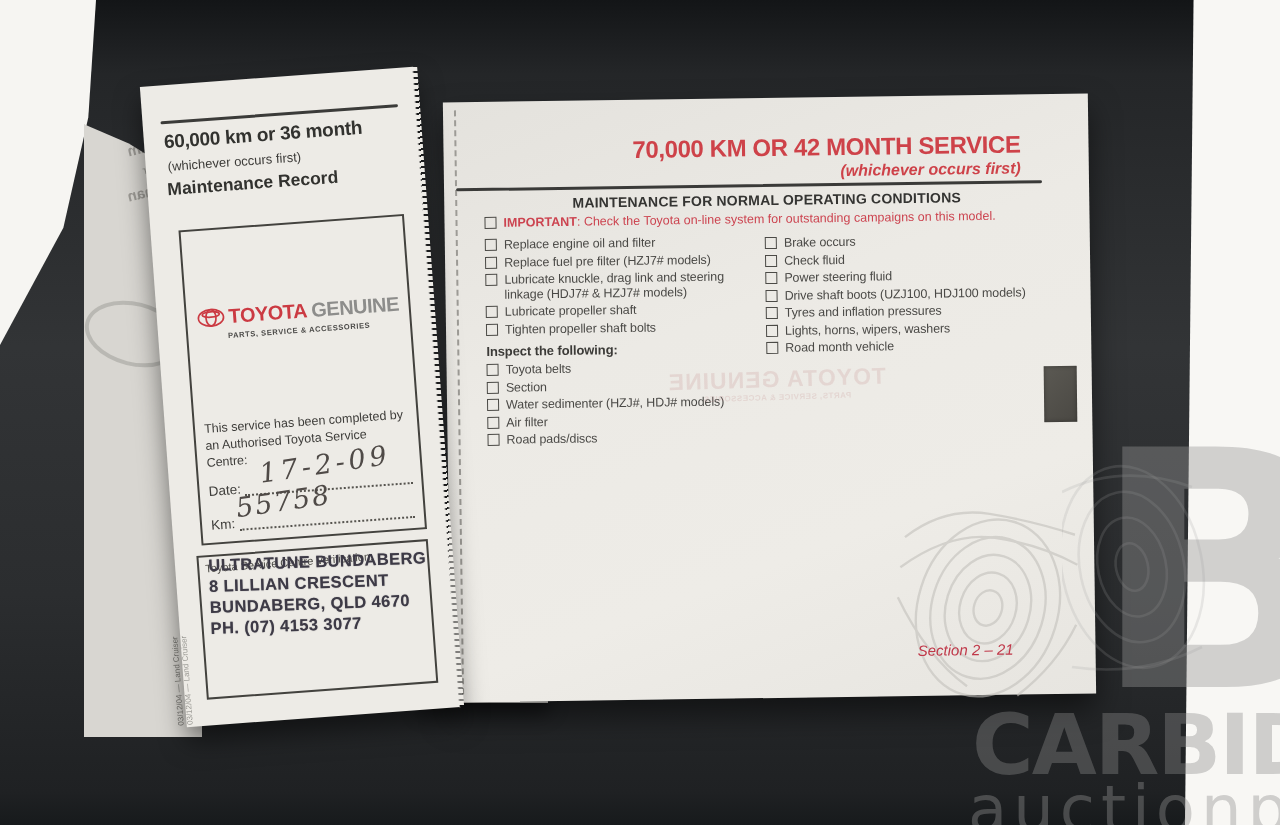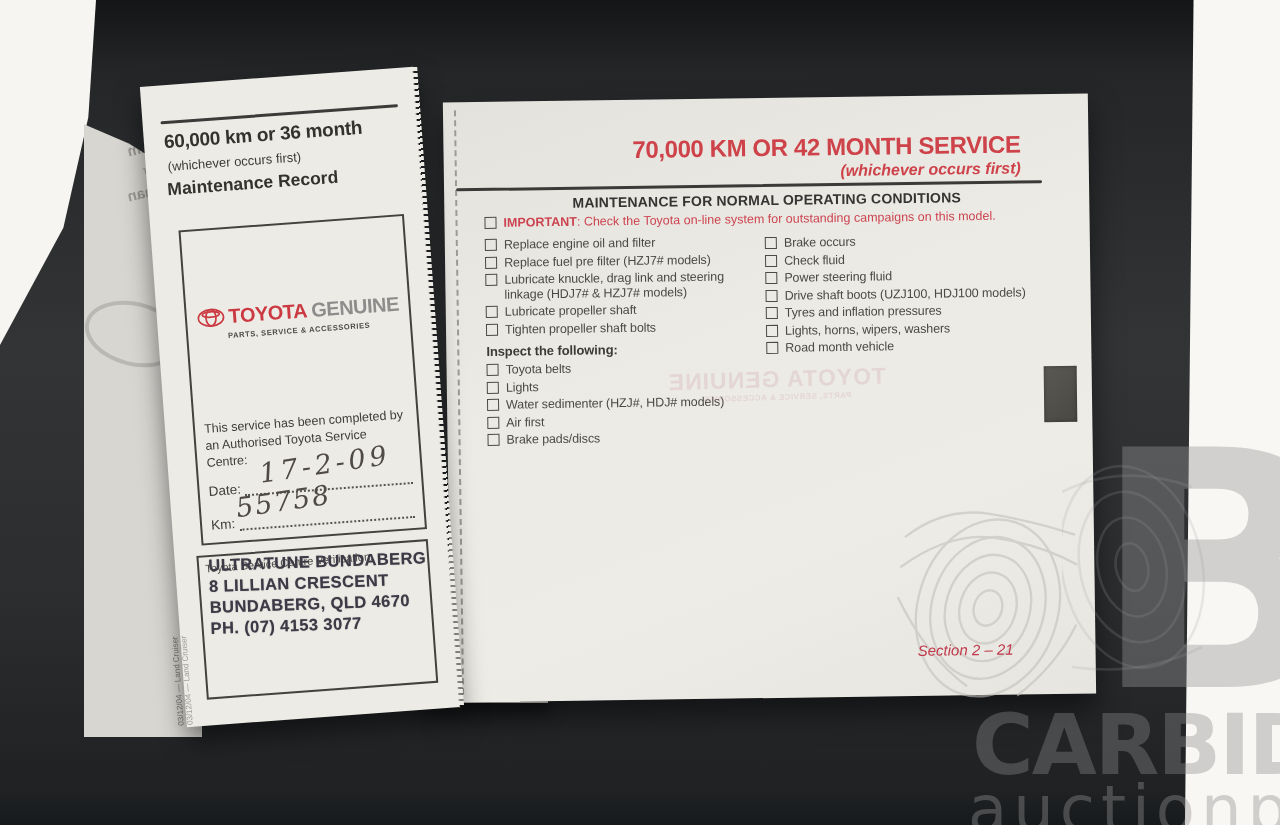--- a/index.html
+++ b/index.html
@@ -164,36 +164,36 @@
       <div class="inspect-heading">Inspect the following:</div>
       <div>
 
           <div class="check-item">
             <span class="cb"></span>
             <span>Toyota belts</span>
           </div>
 
           <div class="check-item">
             <span class="cb"></span>
-            <span>Lights</span>
+            <span>Section</span>
           </div>
 
           <div class="check-item">
             <span class="cb"></span>
             <span>Water sedimenter (HZJ#, HDJ# models)</span>
           </div>
 
           <div class="check-item">
             <span class="cb"></span>
-            <span>Air first</span>
-          </div>
-
-          <div class="check-item">
-            <span class="cb"></span>
-            <span>Brake pads/discs</span>
+            <span>Air filter</span>
+          </div>
+
+          <div class="check-item">
+            <span class="cb"></span>
+            <span>Road pads/discs</span>
           </div>
         </div>
     </div>
 
     <div class="col col-right">
       <div>
 
           <div class="check-item">
             <span class="cb"></span>
             <span>Brake occurs</span>

